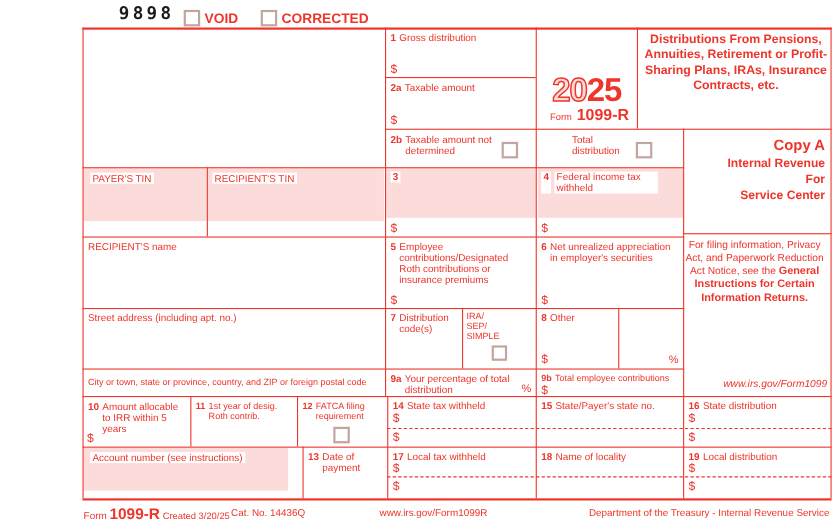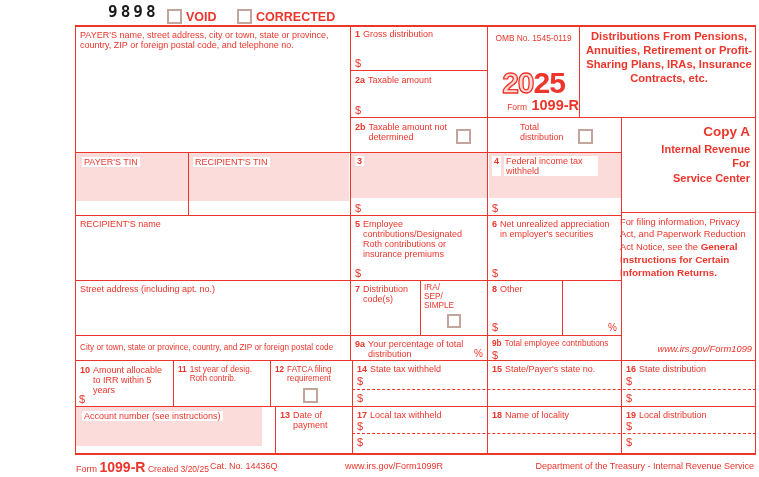--- a/index.html
+++ b/index.html
@@ -23,28 +23,28 @@
   .lbl .num{font-weight:bold;white-space:nowrap;}
   .chipbg{background:#fff;padding:0 2px;}
   .dollar{position:absolute;font-size:11px;font-weight:normal;}
   .pct{position:absolute;font-size:10px;}
   .small{font-size:8.2px;}
   .ocr{font-family:"DejaVu Sans Mono",monospace;font-weight:bold;color:#1a1a1a;font-size:16px;letter-spacing:3px;}
   .cbl{position:absolute;font-weight:bold;font-size:12.5px;}
   .title{position:absolute;left:584px;top:29px;width:170px;text-align:center;font-weight:bold;font-size:11.2px;line-height:1.26;}
   .copya1{position:absolute;left:622px;top:124px;width:128px;text-align:right;font-weight:bold;font-size:13.5px;}
   .copya2{position:absolute;left:622px;top:142px;width:128px;text-align:right;font-weight:bold;font-size:11px;line-height:1.3;}
-  .filing{position:absolute;left:620px;top:217px;width:132px;text-align:left;font-size:9.3px;line-height:1.28;}
+  .filing{position:absolute;left:620px;top:217px;width:132px;text-align:center;font-size:9.3px;line-height:1.28;}
   .filing .b{font-weight:bold;font-size:9.9px;}
   .url{position:absolute;font-style:italic;font-size:9.3px;}
   .omb{position:absolute;left:488px;top:27px;width:91px;text-align:center;}
   .omb .no{font-size:8.4px;}
   .year{position:absolute;left:488px;top:46px;width:91px;text-align:center;font-size:30px;font-weight:bold;letter-spacing:-1px;margin-top:20px;}
   .y20{color:#fbd9d6;-webkit-text-stroke:1.3px var(--red);}
-  .formno{position:absolute;left:488px;top:96px;width:91px;text-align:right;}
+  .formno{position:absolute;left:500px;top:96px;width:91px;text-align:left;}
   .formno .w{font-size:8.5px;}
   .formno .n{font-size:14.5px;font-weight:bold;}
   .foot{position:absolute;font-size:9px;}
 </style>
 </head>
 <body>
 
 <div id="form">
 
   <div class="abs ocr" style="left:108px;top:2px;">9898</div>
@@ -80,23 +80,20 @@
   <div class="vl" style="left:579px;top:25px;height:92px;"></div>
   <div class="vl" style="left:621px;top:117px;height:336px;"></div>
   <div class="vl" style="left:188px;top:152px;height:63px;"></div>
   <div class="vl" style="left:420px;top:280px;height:55px;"></div>
   <div class="vl" style="left:562px;top:280px;height:55px;"></div>
   <div class="vl" style="left:173px;top:360px;height:46px;"></div>
   <div class="vl" style="left:270px;top:360px;height:46px;"></div>
   <div class="vl" style="left:352px;top:360px;height:93px;"></div>
   <div class="vl" style="left:275px;top:406px;height:47px;"></div>
 
-  <div class="lbl" style="left:80px;top:30px;width:262px;">
-    <span>PAYER'S name, street address, city or town, state or province, country, ZIP or foreign postal code, and telephone no.</span>
-  </div>
   <div class="abs chipbg" style="left:82px;top:157px;font-size:9px;">PAYER'S TIN</div>
   <div class="abs chipbg" style="left:193px;top:157px;font-size:9px;">RECIPIENT'S TIN</div>
   <div class="lbl" style="left:80px;top:219px;width:262px;">
     <span>RECIPIENT'S name</span>
   </div>
   <div class="lbl" style="left:80px;top:284px;width:262px;">
     <span>Street address (including apt. no.)</span>
   </div>
   <div class="lbl small" style="left:80px;top:343px;width:268px;">
     <span>City or town, state or province, country, and ZIP or foreign postal code</span>
@@ -217,21 +214,20 @@
     <span class="num">18</span>
       <span>Name of locality</span>
   </div>
   <div class="lbl" style="left:626px;top:410px;width:124px;">
     <span class="num">19</span>
       <span>Local distribution</span>
   </div>
   <div class="dollar" style="left:626px;top:420px;">$</div>
   <div class="dollar" style="left:626px;top:436px;">$</div>
 
-  <div class="omb"><span class="no">OMB No. 1545-0119</span></div>
   <div class="year">
     <span class="y20">20</span><span>25</span>
   </div>
   <div class="formno">
     <span class="w">Form</span> <span class="n">1099-R</span>
   </div>
 
   <div class="title">Distributions From Pensions, Annuities, Retirement or Profit-Sharing Plans, IRAs, Insurance Contracts, etc.</div>
   <div class="copya1">Copy A</div>
   <div class="copya2">

